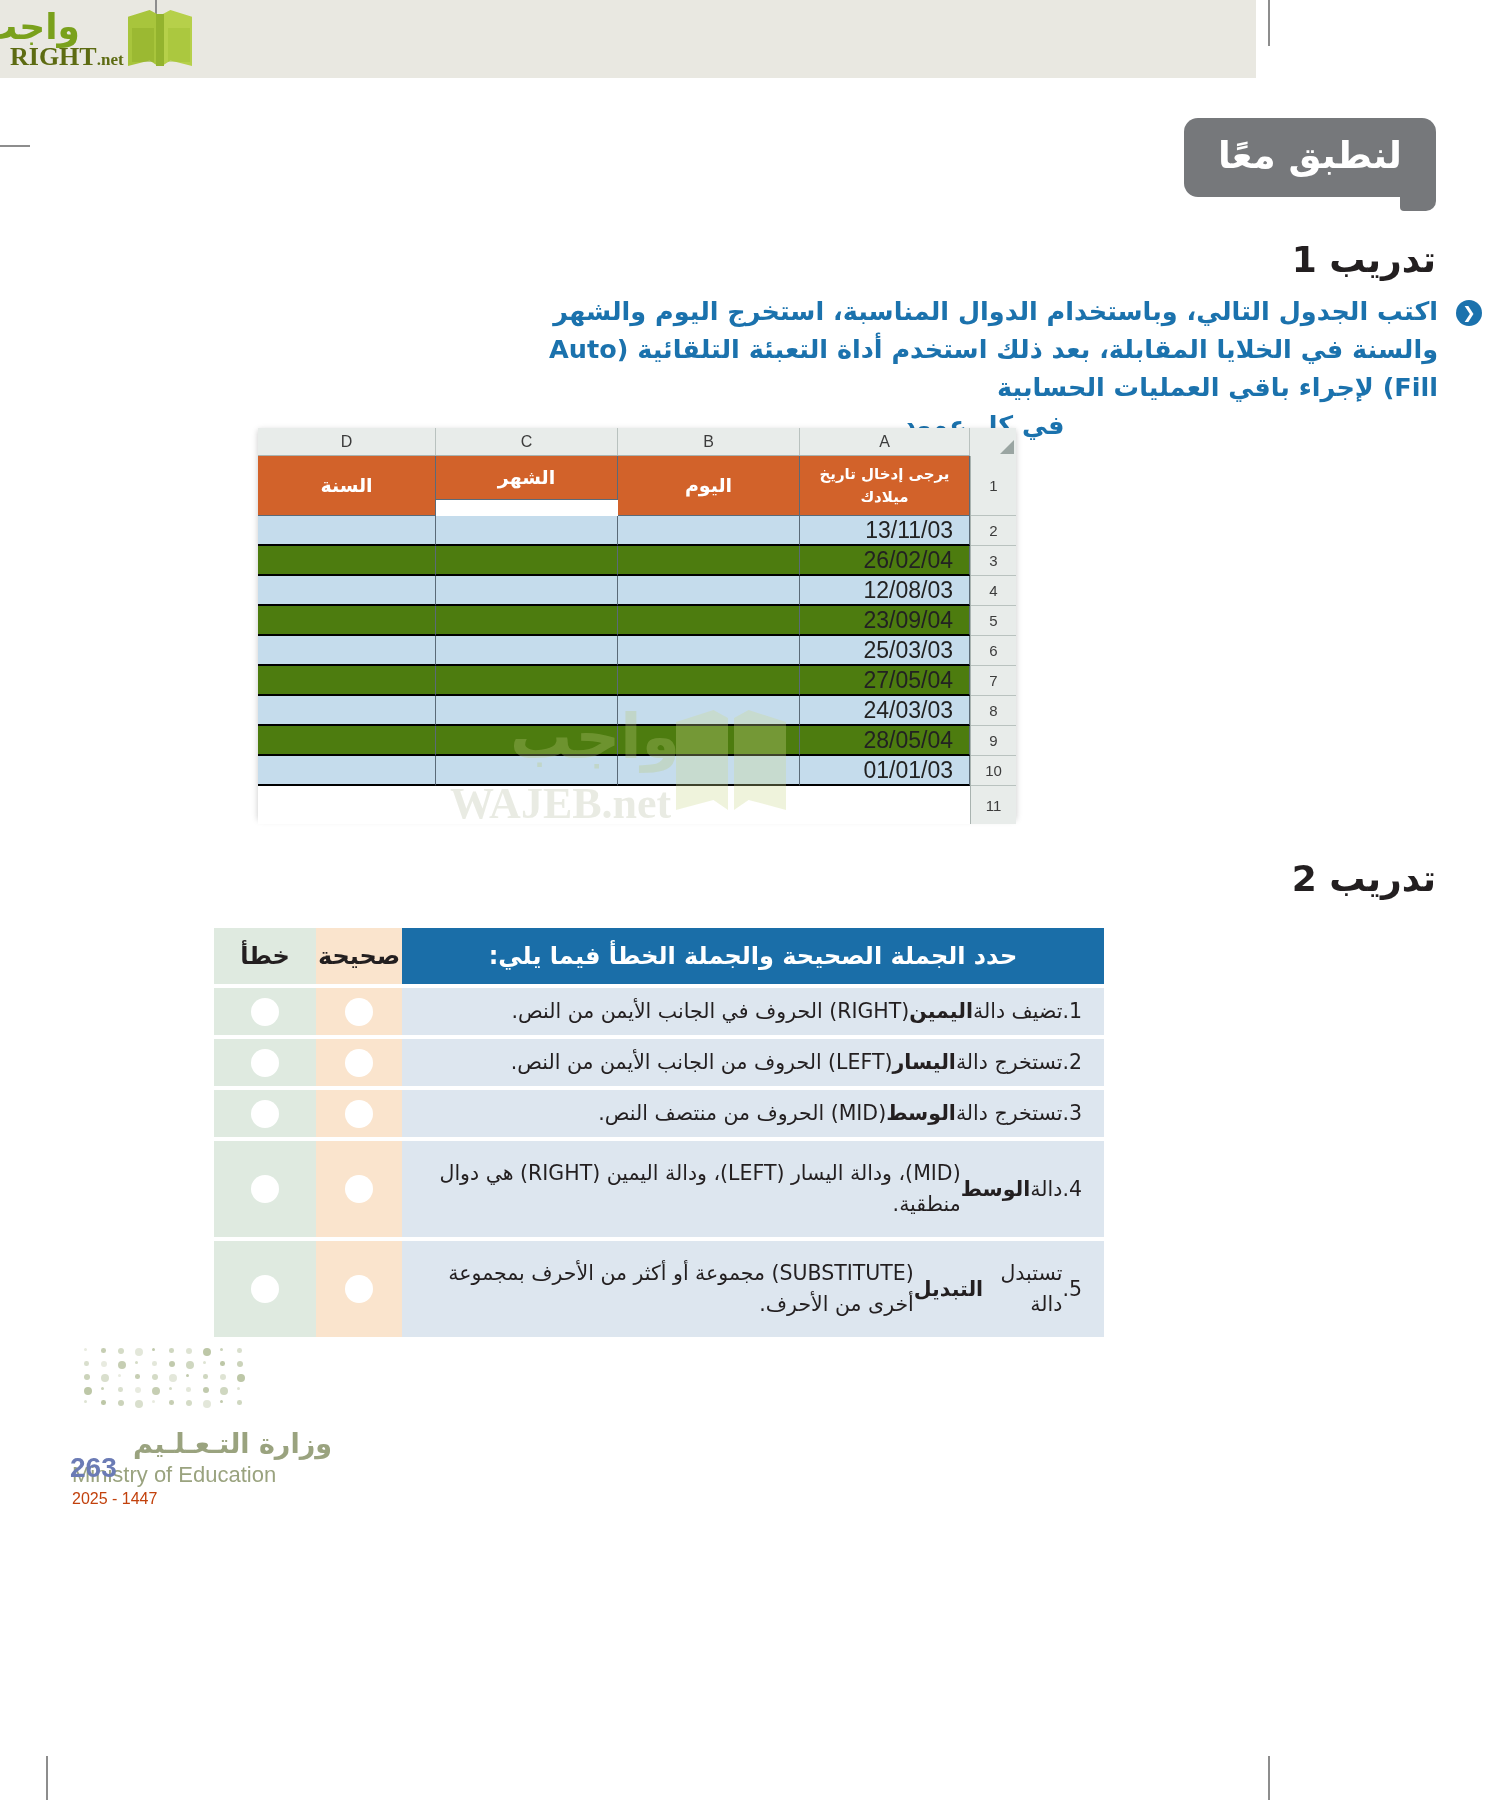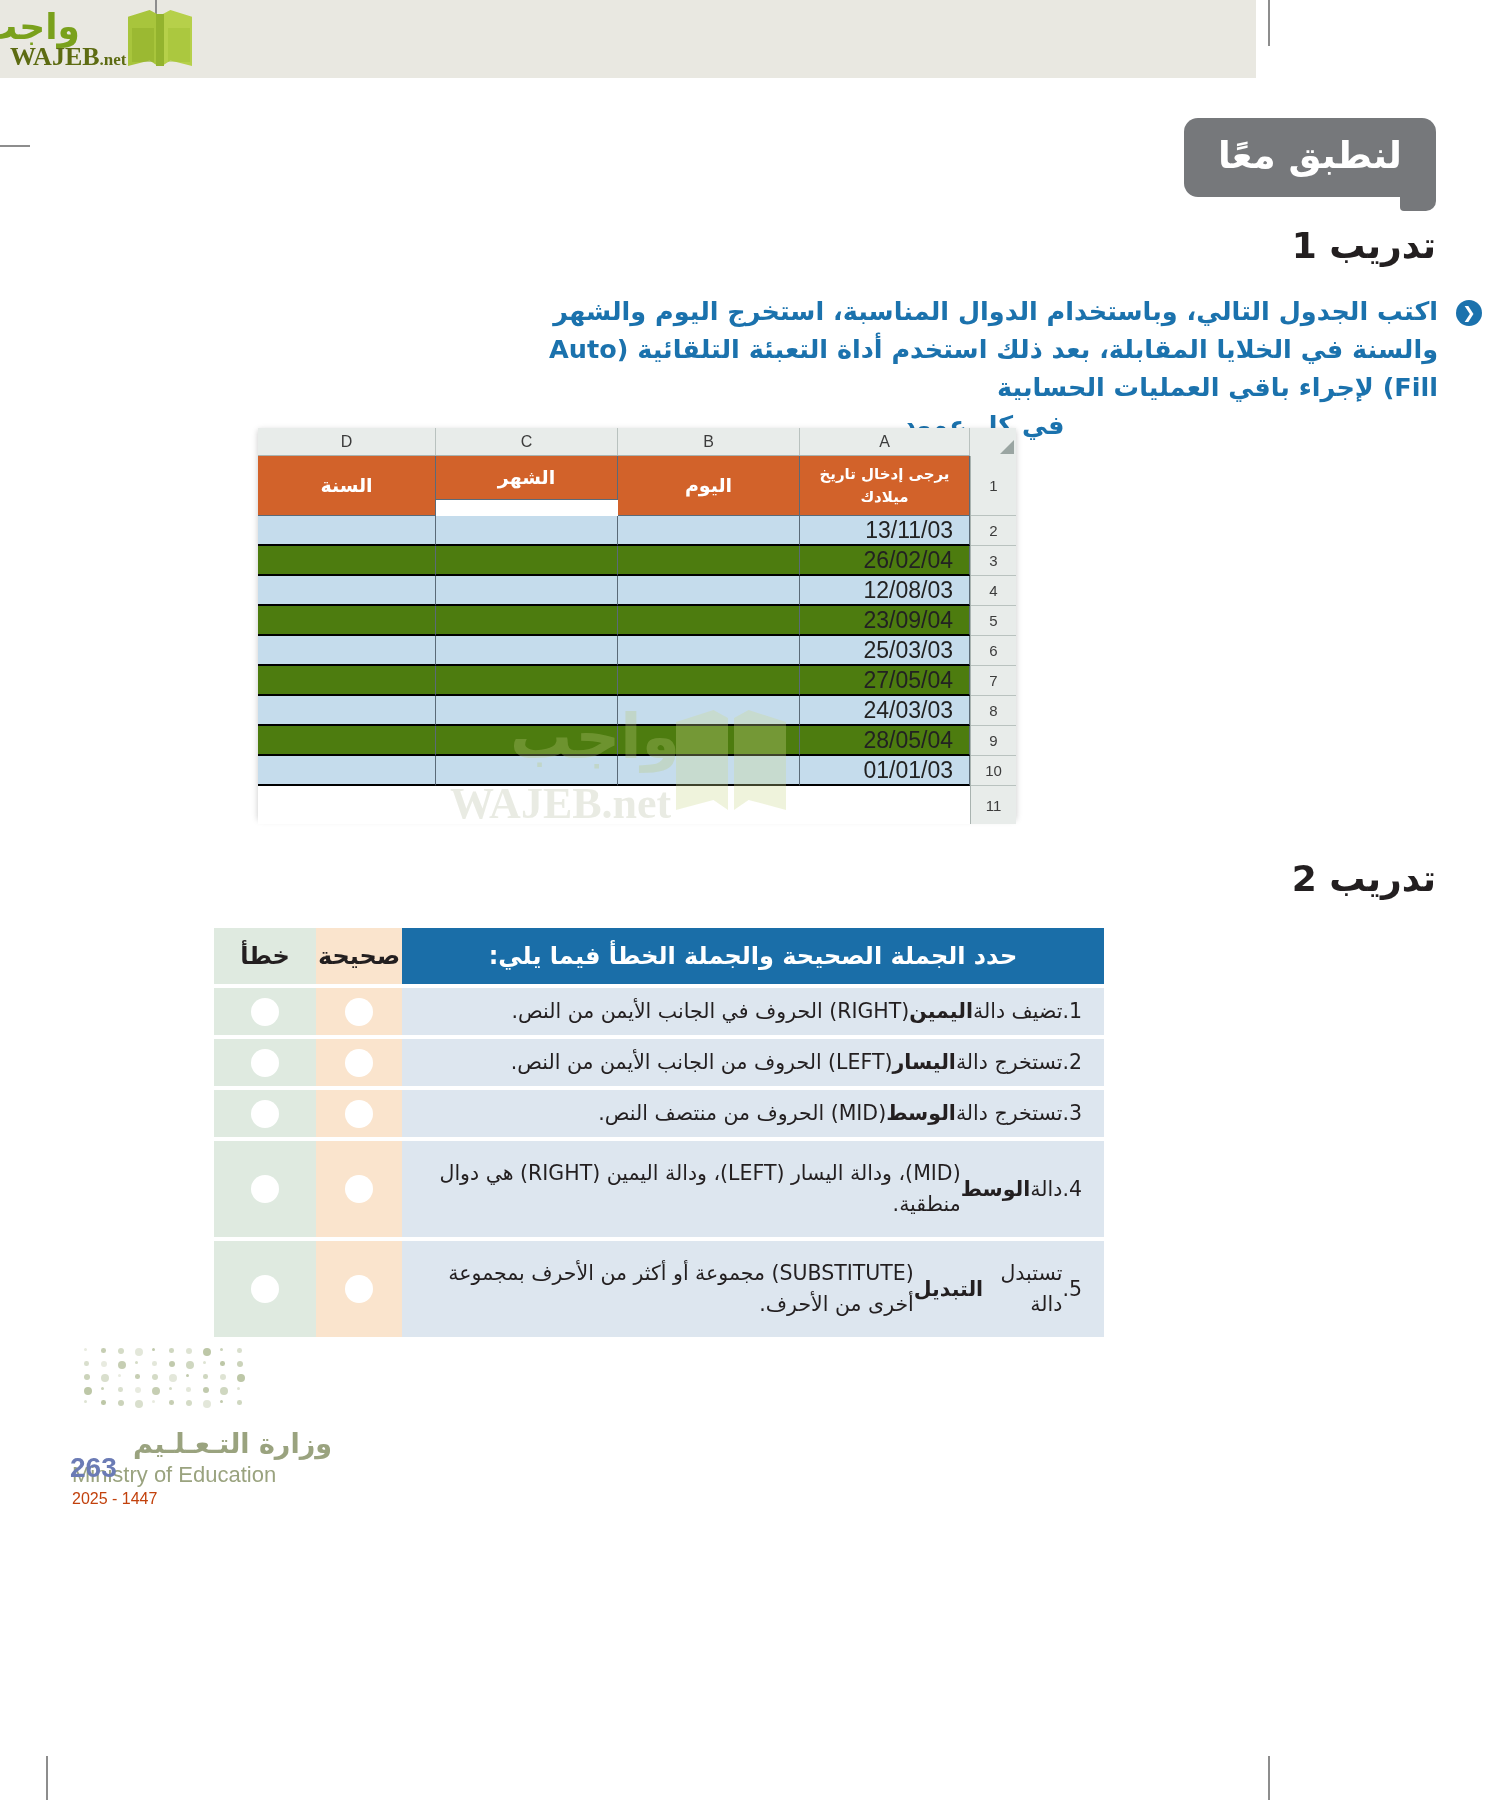--- a/index.html
+++ b/index.html
@@ -71,21 +71,21 @@
     width:36px; height:16px; background:#76787b;
     border-radius:0 0 10px 4px;
   }
 
   
   .exh {
     position:absolute; direction:rtl; text-align:right;
     font-family:"DejaVu Sans", sans-serif;
     font-weight:bold; font-size:36px; color:#231f20;
   }
-  #exh1 { right:64px; top:225px;margin-left:7px; }
+  #exh1 { right:64px; top:239px;margin-left:7px; }
   #exh2 { right:64px; top:858px; }
 
   
   .instr {
     position:absolute; right:62px; top:292px; width:918px;
     direction:rtl; text-align:right;
     font-family:"DejaVu Sans", sans-serif;
     font-weight:bold; font-size:25.5px; line-height:38px;
     color:#1b72ad;
   }
@@ -225,21 +225,21 @@
 
   <div class="logo">
     <div class="logo-ar">واجب</div>
     <div class="book">
       <span class="pg pgl"></span>
       <span class="pg pgr"></span>
       <span class="pg spine"></span>
       <span class="dark"></span>
       <span class="dark2"></span>
     </div>
-    <div class="logo-en"><span>WAJEB</span><span class="net">.net</span></div>
+    <div class="logo-en"><span>RIGHT</span><span class="net">.net</span></div>
   </div>
 
   <div class="card"></div>
 
   <div class="badge">لنطبق معًا</div>
 
   <div class="exh" id="exh1">تدريب 1</div>
 
   <div class="instr">
     <span class="bulletmark">❮</span>

